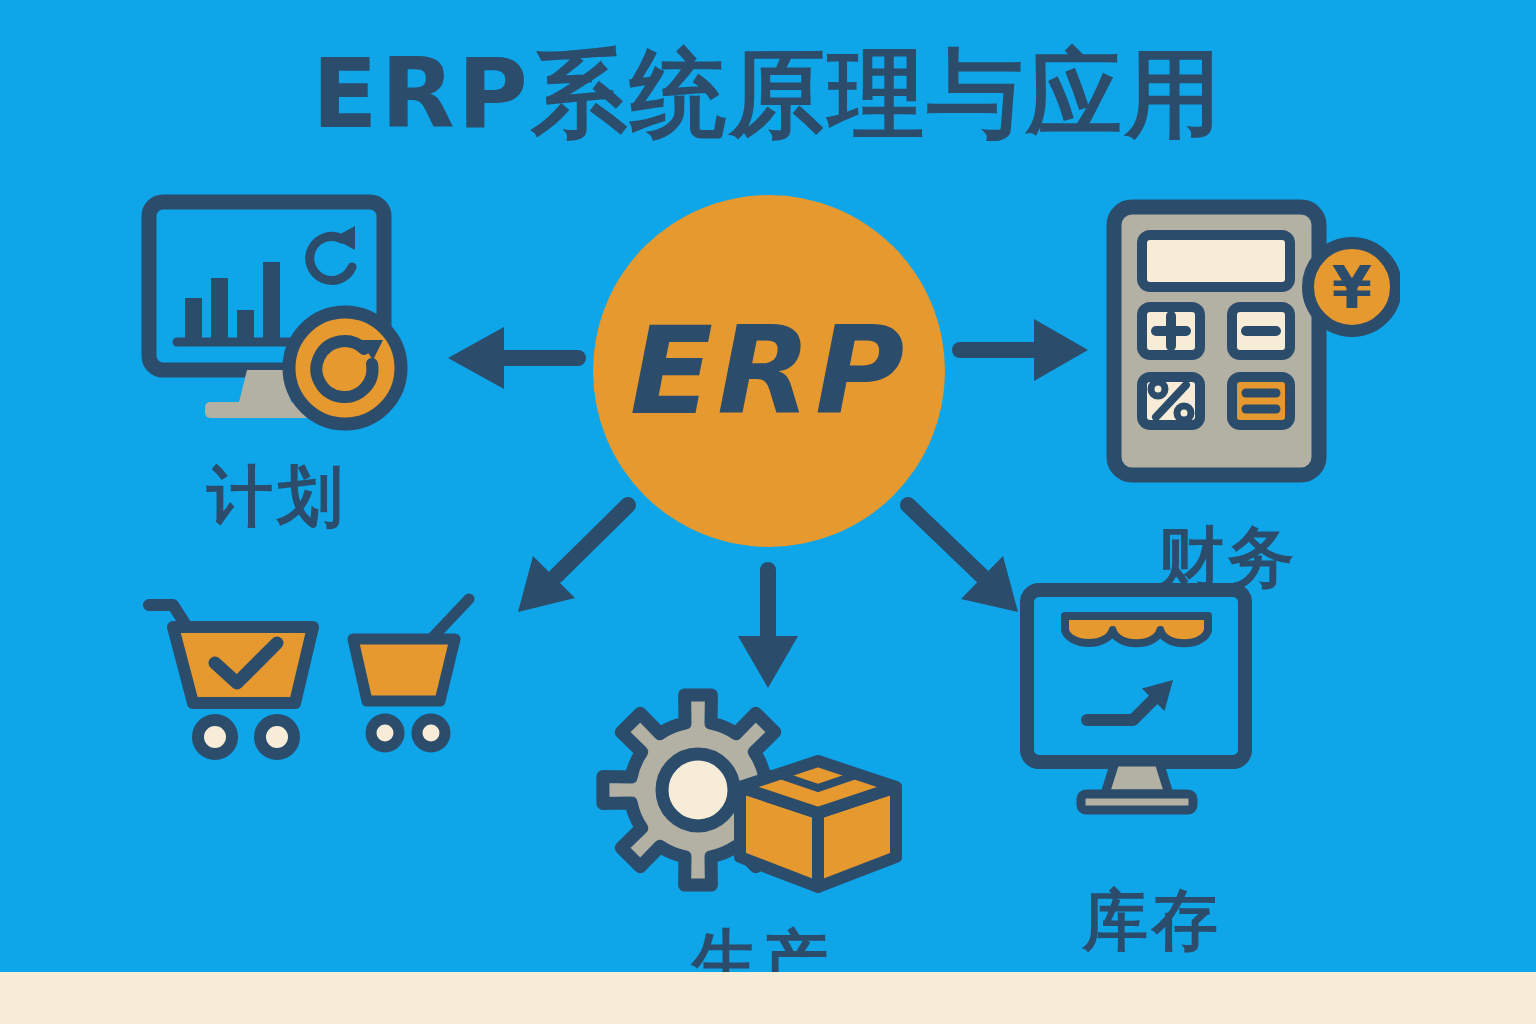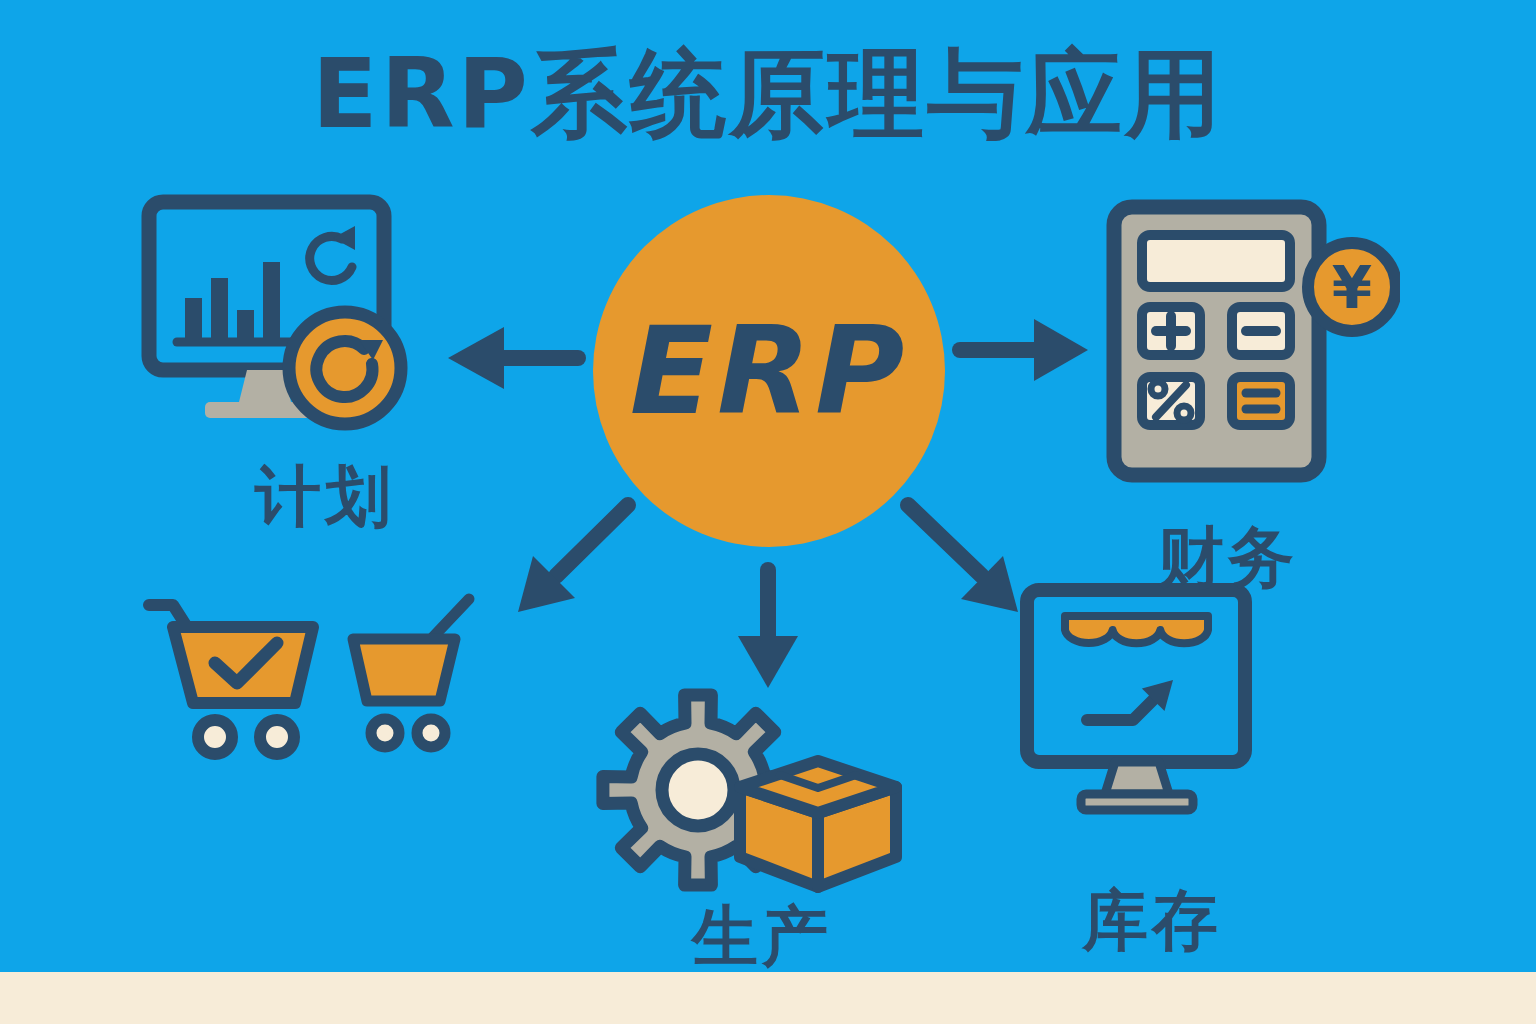--- a/index.html
+++ b/index.html
@@ -186,18 +186,18 @@
              A 24 15 0 0 1 97.6 52
              A 24 15 0 0 1 50 52 Z" fill="#e6992e" stroke="#2b4c6b" stroke-width="8" stroke-linejoin="round"></path>
 
     <path d="M 72 142 H 118 L 140 120" fill="none" stroke="#2b4c6b" stroke-width="12" stroke-linecap="round" stroke-linejoin="round"></path>
     <polygon points="158,102 149.5,133 126.9,110.5" fill="#2b4c6b"></polygon>
 
     <polygon points="100,184 144,184 154,216 90,216" fill="#b3b0a4" stroke="#2b4c6b" stroke-width="9" stroke-linejoin="round"></polygon>
     <rect x="66" y="216" width="112" height="16" rx="5" fill="#b3b0a4" stroke="#2b4c6b" stroke-width="9"></rect>
   </svg>
 
-  <div class="node-label" style="left:277px; top:452px;margin-left:48px;">计划</div>
+  <div class="node-label" style="left:277px; top:452px;">计划</div>
   <div class="node-label" style="left:1228px; top:485px;margin-top:28px;">财务</div>
-  <div class="node-label" style="left:762px; top:892px;">生产</div>
+  <div class="node-label" style="left:762px; top:916px;">生产</div>
   <div class="node-label" style="left:1152px; top:876px;">库存</div>
 
 </div>
 
 </body></html>

